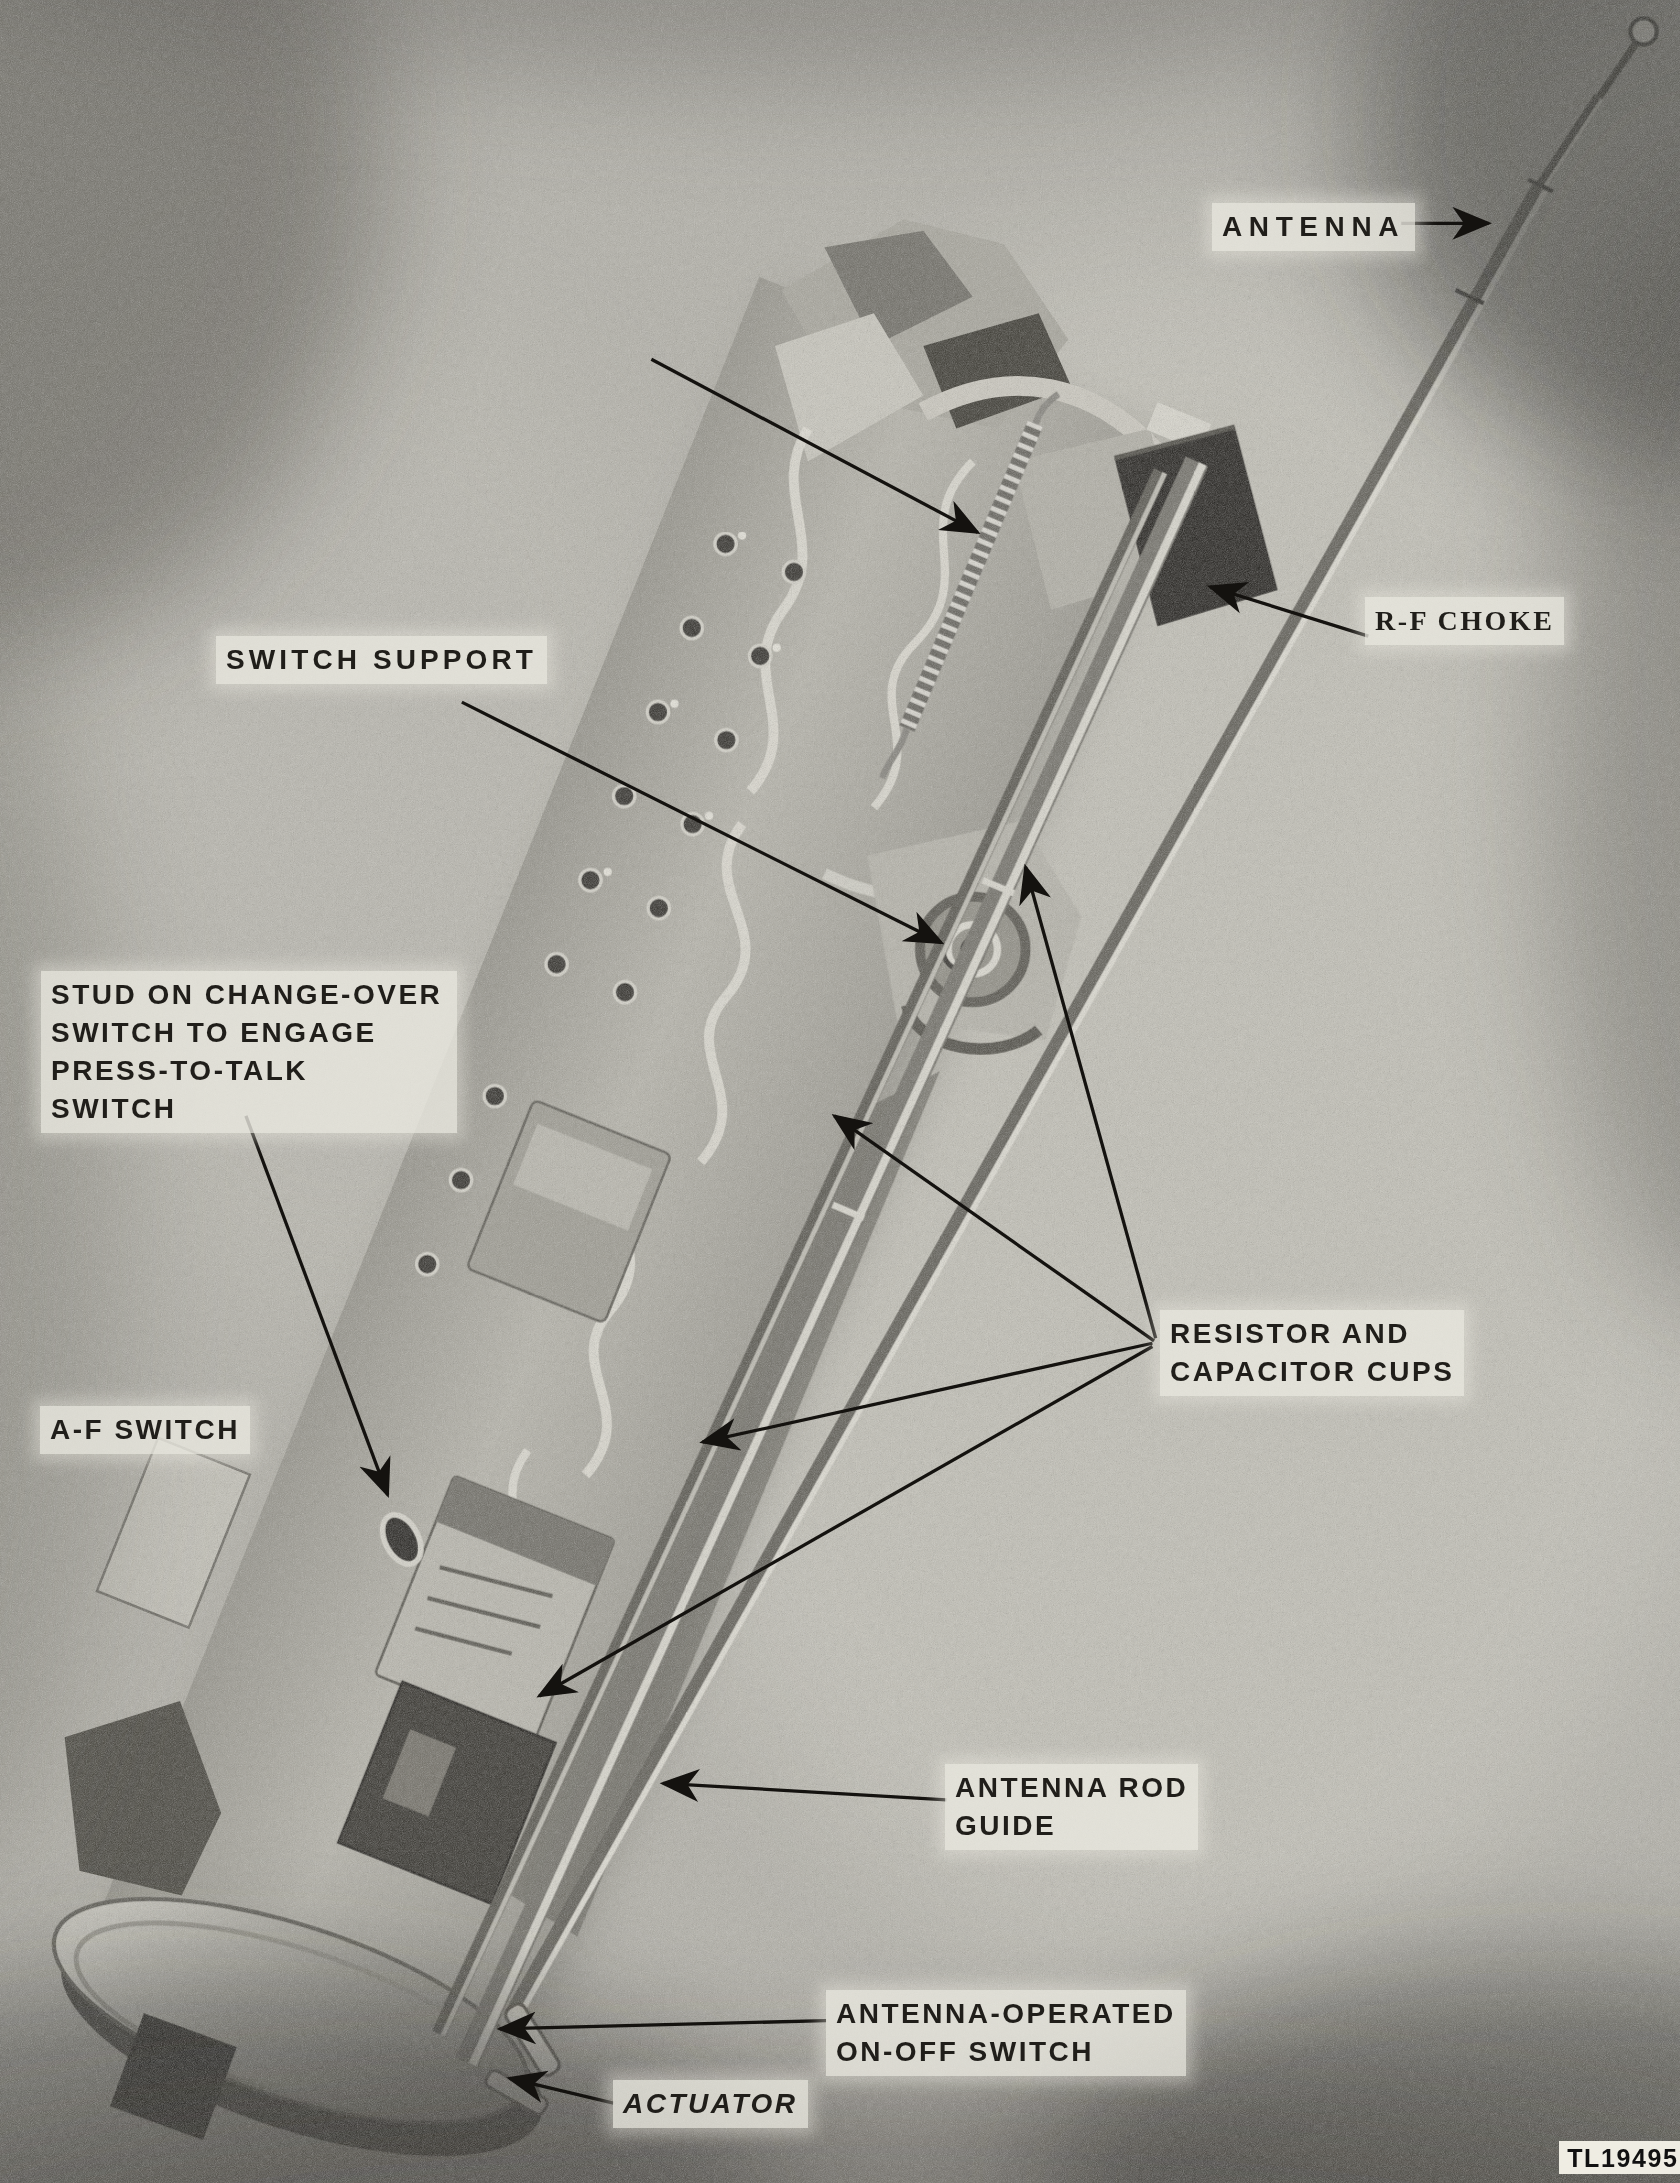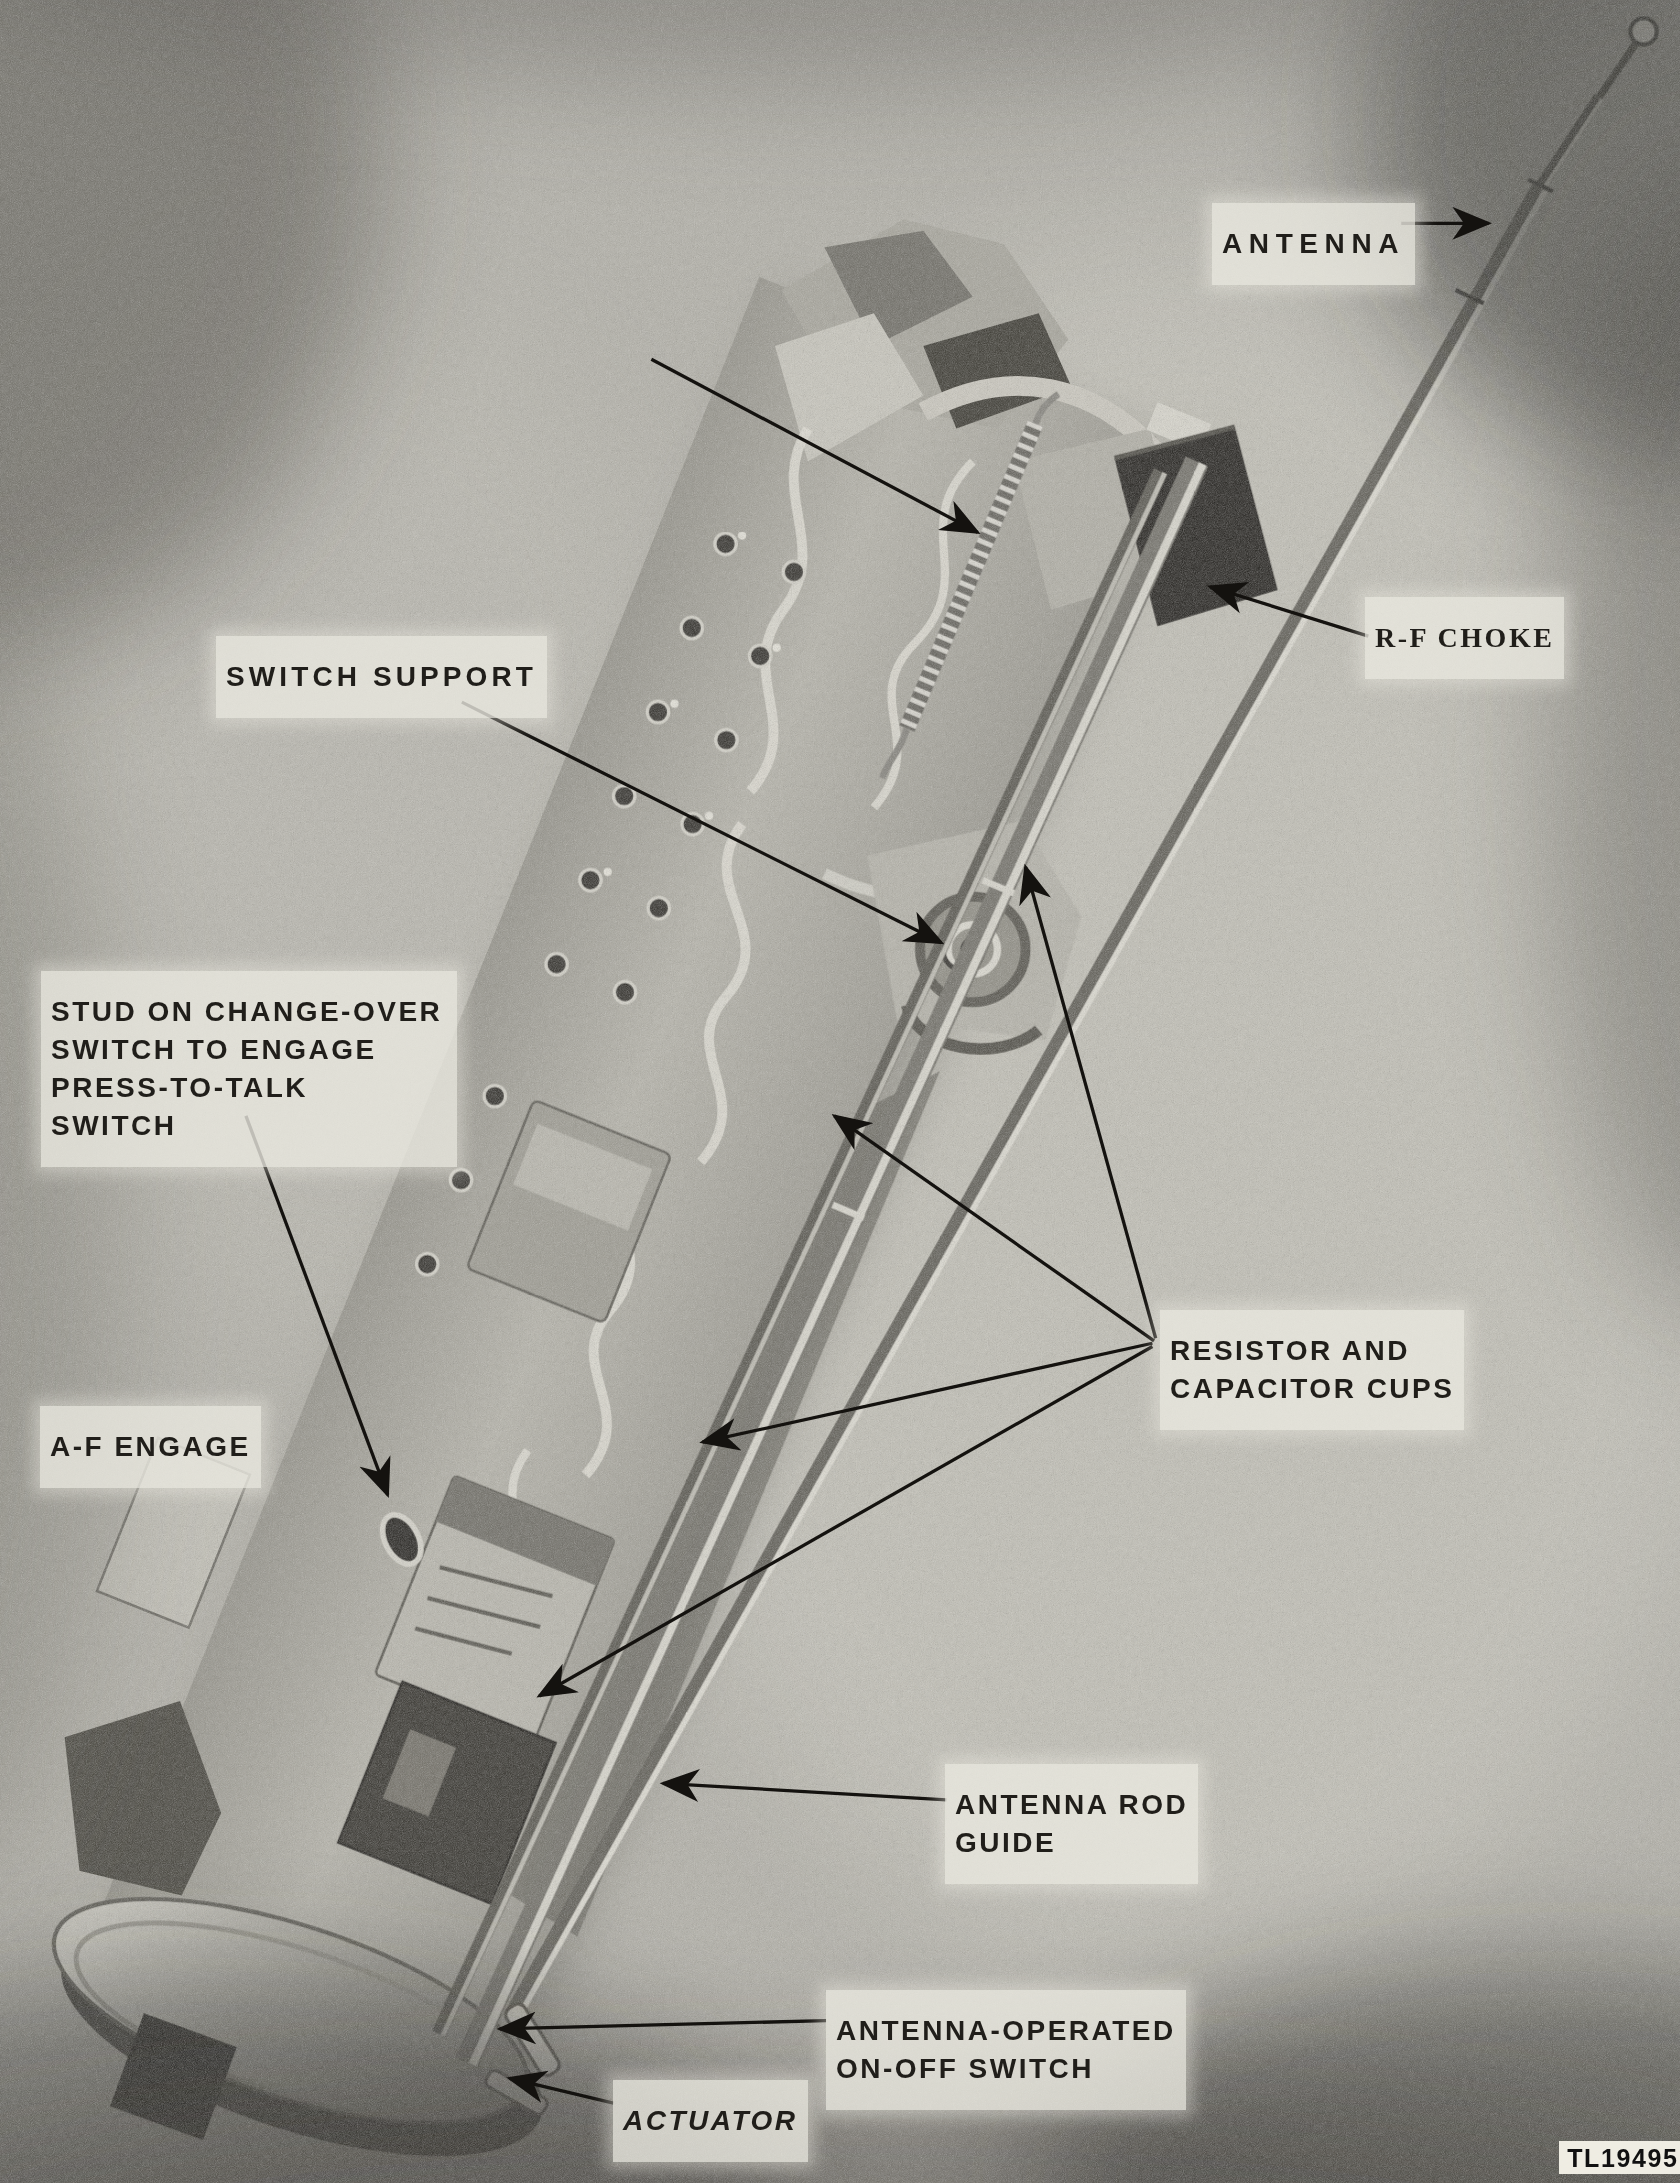--- a/index.html
+++ b/index.html
@@ -4,21 +4,21 @@
 <style>
   html,body { margin:0; padding:0; background:#777; }
   .stage {
     position:relative; width:1681px; height:2183px; overflow:hidden;
     background:#b3b1a8;
     font-family:"Liberation Sans", sans-serif;
   }
   .photo-svg { position:absolute; left:0; top:0; width:1681px; height:2183px; display:block; }
   .label {
     position:absolute;
-    padding:22px 10px;
+    padding:5px 10px;
     font:700 28px/38px "Liberation Sans", sans-serif;
     letter-spacing:2.5px;
     color:#201e1a;
     background:rgba(234,232,224,0.8);
     white-space:pre-line;
     box-shadow:0 0 15px 6.6px rgba(234,232,224,0.45);
   }
   .lbl-antenna { left:1212px; top:203px; letter-spacing:6.6px; }
   .lbl-spring  { left:318px;  top:272px; width:323px; }
   .lbl-rf      { left:1365px; top:597px;font-family:Liberation Serif, serif; }
@@ -250,21 +250,21 @@
 
   <div class="label lbl-antenna">ANTENNA</div>
   <div class="label lbl-rf">R-F CHOKE</div>
   <div class="label lbl-support">SWITCH SUPPORT</div>
   <div class="label lbl-cups">RESISTOR AND
 CAPACITOR CUPS</div>
   <div class="label lbl-stud">STUD ON CHANGE-OVER
 SWITCH TO ENGAGE
 PRESS-TO-TALK
 SWITCH</div>
-  <div class="label lbl-af">A-F ENGAGE</div>
+  <div class="label lbl-af">A-F SWITCH</div>
   <div class="label lbl-onoff">ANTENNA-OPERATED
 ON-OFF SWITCH</div>
   <div class="label lbl-guide">ANTENNA ROD
 GUIDE</div>
   <div class="label lbl-act">ACTUATOR</div>
   <div class="fig-no">TL19495</div>
 
 </div>
 
 

